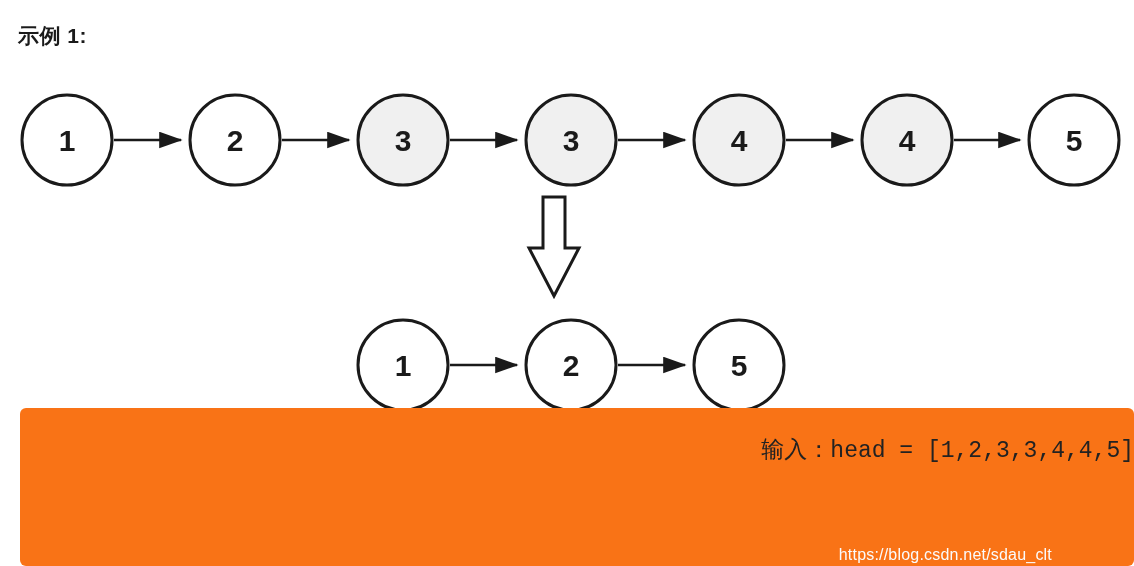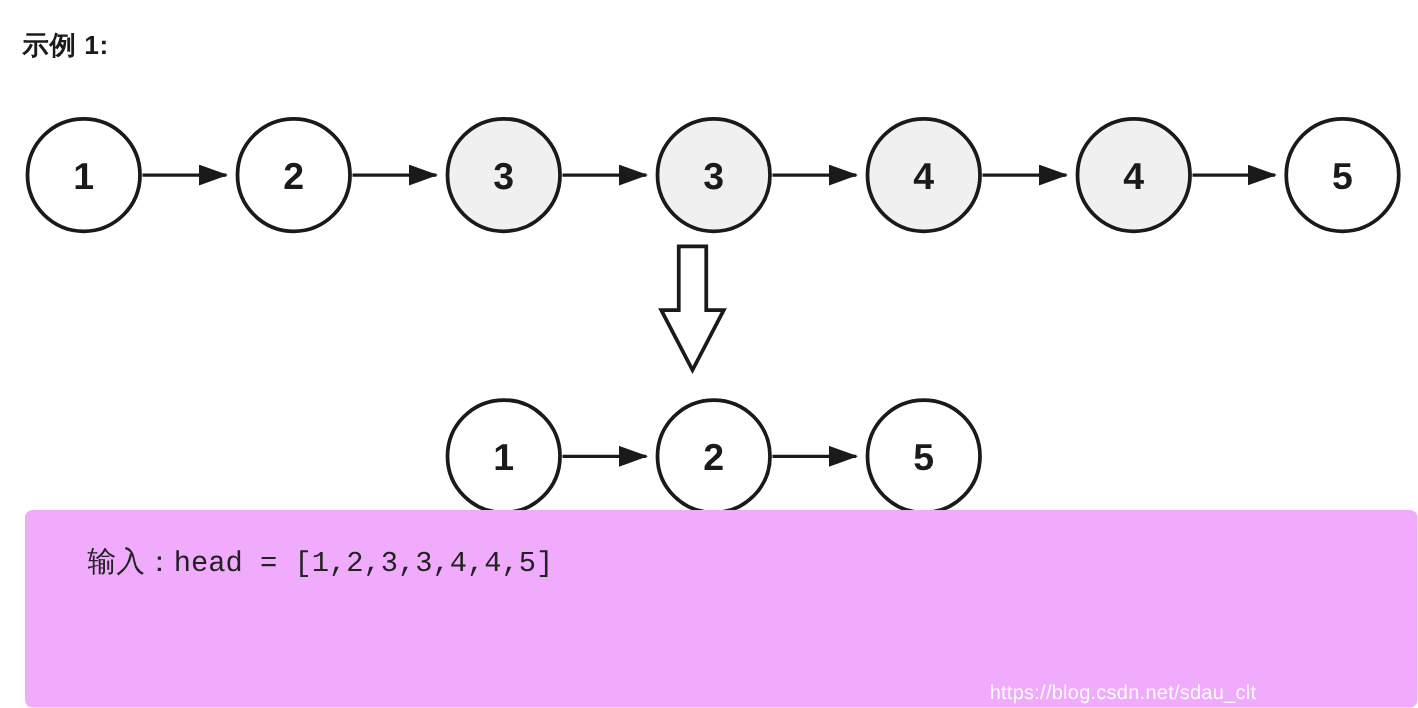--- a/index.html
+++ b/index.html
@@ -11,20 +11,21 @@
     height: 566px;
     background: #ffffff;
     font-family: "Liberation Sans", sans-serif;
     overflow: hidden;
     position: relative;
   }
   #root {
     position: relative;
     width: 1013px;
     height: 566px;
+    padding-left: 47px;
   }
   .title {
     position: absolute;
     left: 18px;
     top: 22px;
     font-size: 21px;
     font-weight: bold;
     color: #1a1a1a;
     letter-spacing: 0.5px;
     white-space: nowrap;
@@ -41,24 +42,25 @@
     font-size: 30px;
     font-weight: bold;
     fill: #1a1a1a;
   }
   .codeblock {
     position: absolute;
     left: 20px;
     top: 408px;
     width: 1114px;
     height: 158px;
-    background: #f0abfc;
+    background: #f97316;
     border-radius: 6px;
     box-sizing: border-box;
     padding: 22px 0 0 50px;
+    text-align: right;
   }
   .code-line {
     font-family: "Liberation Mono", monospace;
     font-size: 23px;
     line-height: 42px;
     color: #222222;
     white-space: pre;
   }
   .watermark {
     position: absolute;

